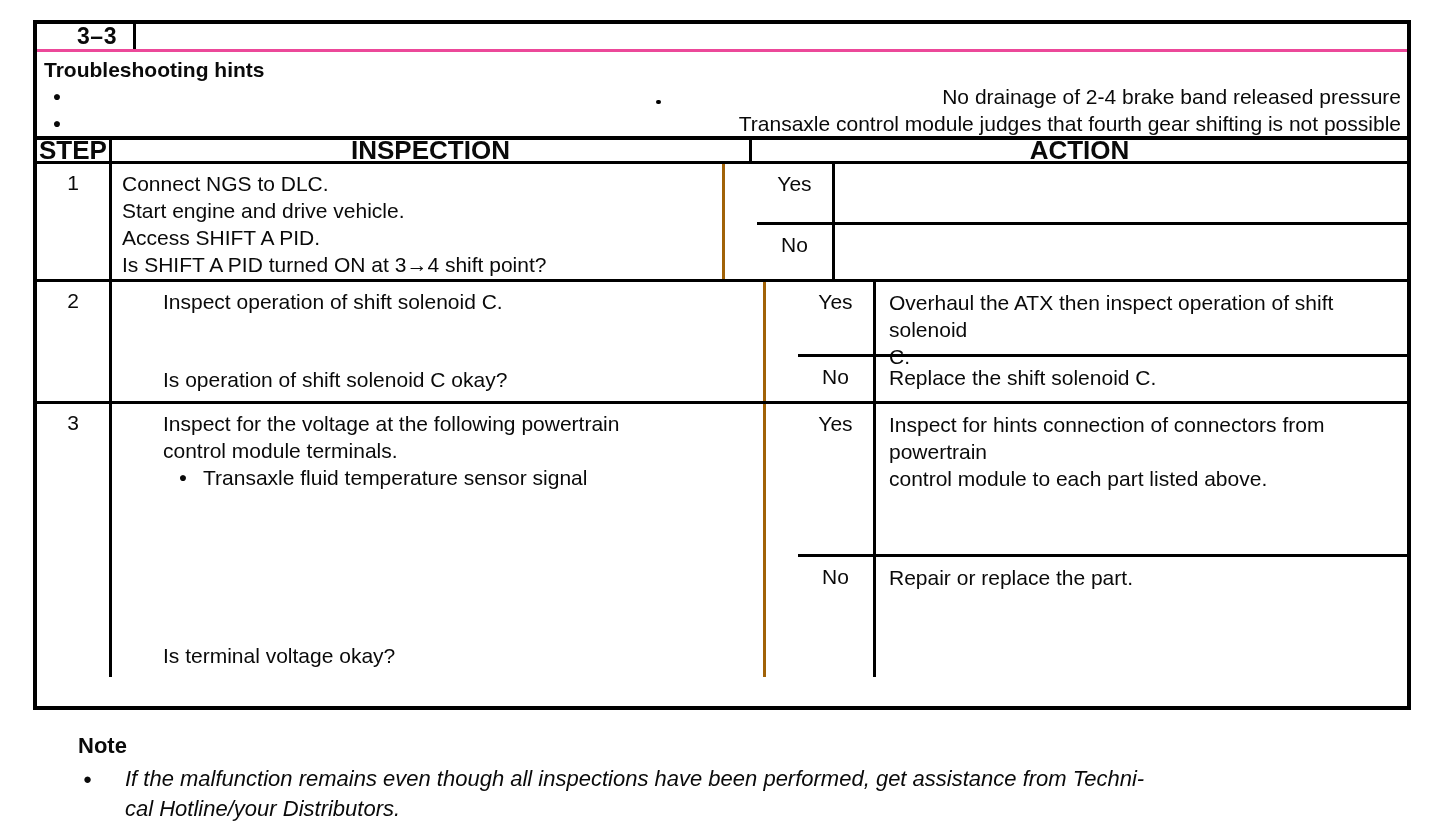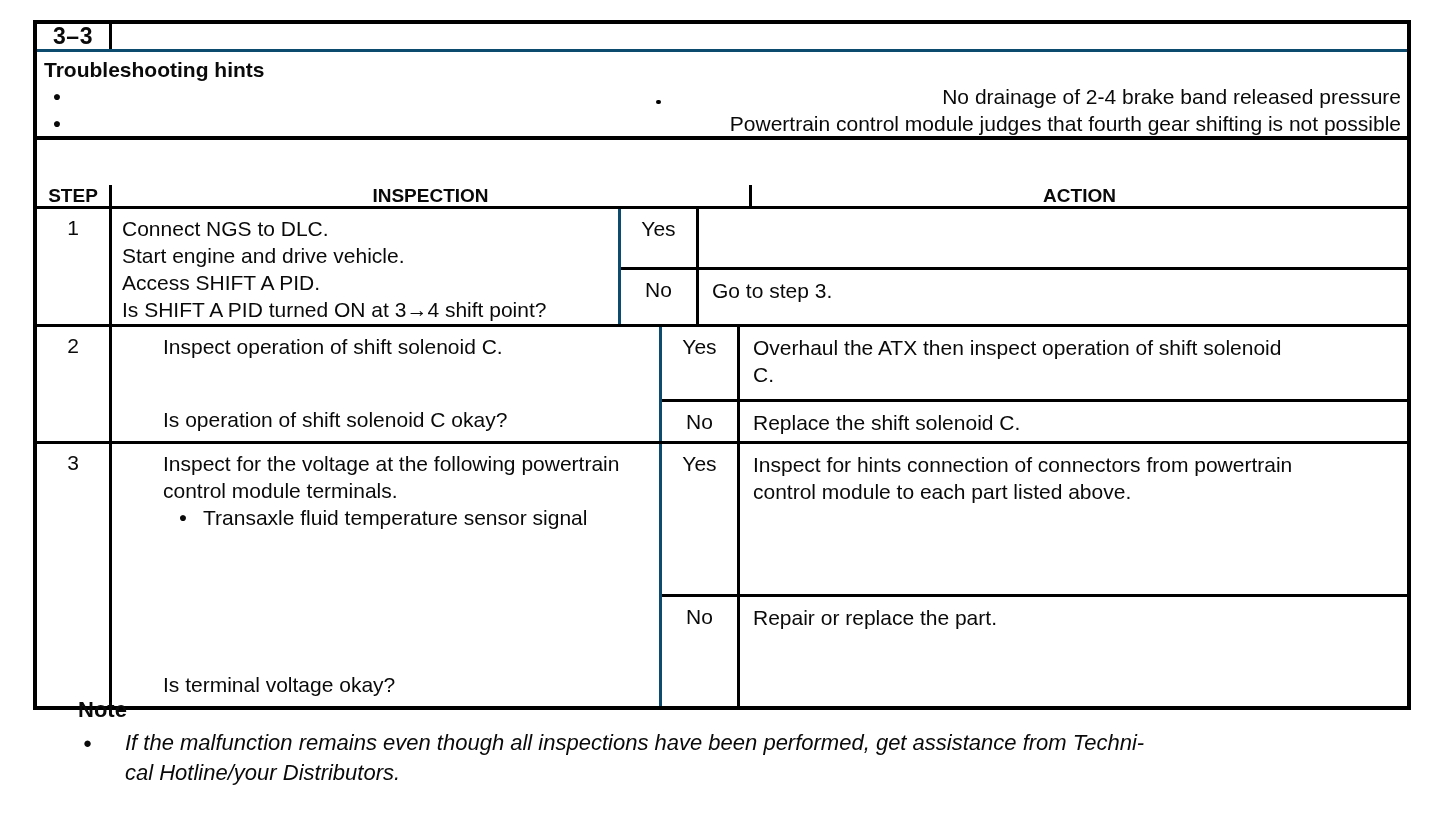--- a/index.html
+++ b/index.html
@@ -9,67 +9,67 @@
   }
   *{box-sizing:border-box;}
   .pre{white-space:pre-line;}
 
   .tbl{
     position:absolute;left:33px;top:20px;width:1378px;height:690px;
     border:4px solid #000;display:flex;flex-direction:column;
   }
 
   
-  .row-title{height:28px;display:flex;border-bottom:3px solid #0c4a6e;}
+  .row-title{height:28px;display:flex;border-bottom:3px solid #ec4899;padding-left:24px;}
   .cell-id{
     width:75px;border-right:3px solid #000;display:flex;align-items:center;
     justify-content:center;font-weight:bold;font-size:23px;letter-spacing:.5px;
   }
   .cell-title{flex:1;display:flex;align-items:center;padding-left:14px;
     font-weight:bold;font-size:23px;}
 
   
   .row-hints{height:88px;border-bottom:4px solid #000;padding:5px 6px 0 7px;font-size:21px;}
   .hints-heading{font-weight:bold;font-size:21px;line-height:26px;}
   .hint-line{display:flex;line-height:27px;}
   .hint-marker{width:26px;text-align:center;font-size:14px;line-height:27px;}
   .hint-text{flex:1;text-align:right;}
 
   
   .row-head{height:24px;display:flex;border-bottom:3px solid #000;
-    font-weight:bold;font-size:19px;margin-top:45px;}
+    font-weight:bold;font-size:26px;}
   .row-head>div{display:flex;align-items:center;justify-content:center;}
   .h-step{width:75px;border-right:3px solid #000;}
   .h-insp{width:640px;border-right:3px solid #000;}
   .h-action{flex:1;}
 
   
   .step-row{display:flex;border-bottom:3px solid #000;font-size:21px;}
   .step-row:last-child{border-bottom:none;}
   .c-step{width:75px;border-right:3px solid #000;text-align:center;padding-top:7px;}
   .c-insp{
-    width:509px;border-right:3px solid #0c4a6e;padding:6px 10px 8px 10px;
+    width:613px;border-right:3px solid #a16207;padding:6px 10px 8px 10px;
     display:flex;flex-direction:column;line-height:27px;
   }
   .c-insp.spread{justify-content:space-between;margin-left:41px;}
   .insp-bullet{display:flex;}
   .insp-bullet .hint-marker{width:40px;}
-  .c-sub{flex:1;display:flex;flex-direction:column;}
+  .c-sub{flex:1;display:flex;flex-direction:column;padding-left:32px;}
   .sub-row{display:flex;}
   .sub-row.second{border-top:3px solid #000;}
   .c-yn{width:78px;border-right:3px solid #000;text-align:center;padding-top:8px;}
   .c-act{flex:1;padding:7px 10px 0 13px;line-height:27px;}
 
   .r1 .sub-yes{height:58px;} .r1 .sub-no{flex:1;}
   .r2 .sub-yes{height:72px;} .r2 .sub-no{flex:1;}
   .r3 .sub-yes{height:150px;} .r3 .sub-no{flex:1;}
   .r1{height:118px;} .r2{height:122px;} .r3{height:273px;}
 
   
-  .note{position:absolute;left:78px;top:696px;width:1330px;font-size:22px;}
+  .note{position:absolute;left:78px;top:732px;width:1330px;font-size:22px;}
   .note-heading{font-weight:bold;font-size:22px;line-height:28px;}
   .note-line{display:flex;margin-top:4px;line-height:30px;}
   .note-marker{width:47px;font-size:15px;line-height:30px;padding-left:5px;}
   .note-text{flex:1;font-style:italic;}
 
   .artifact-dot{
     position:absolute;left:656px;top:100px;width:5px;height:4px;
     background:#000;border-radius:2px;
   }
 </style>
@@ -83,21 +83,21 @@
   </div>
 
   <div class="row-hints">
     <div class="hints-heading">Troubleshooting hints</div>
     <div class="hint-line">
       <span class="hint-marker">●</span>
       <span class="hint-text">No drainage of 2-4 brake band released pressure</span>
     </div>
     <div class="hint-line">
       <span class="hint-marker">●</span>
-      <span class="hint-text">Powertrain control module judges that fourth gear shifting is not possible</span>
+      <span class="hint-text">Transaxle control module judges that fourth gear shifting is not possible</span>
     </div>
   </div>
 
   <div class="row-head">
     <div class="h-step">STEP</div>
     <div class="h-insp">INSPECTION</div>
     <div class="h-action">ACTION</div>
   </div>
 
   <div class="step-row r1">
@@ -107,21 +107,20 @@
 Start engine and drive vehicle.
 Access SHIFT A PID.
 Is SHIFT A PID turned ON at 3→4 shift point?</div>
     </div>
     <div class="c-sub">
       <div class="sub-row sub-yes">
         <div class="c-yn">Yes</div>
       </div>
       <div class="sub-row second sub-no">
         <div class="c-yn">No</div>
-        <div class="c-act pre">Go to step 3.</div>
       </div>
     </div>
   </div>
 
   <div class="step-row r2">
     <div class="c-step">2</div>
     <div class="c-insp spread">
       <div class="pre">Inspect operation of shift solenoid C.</div>
       <div>Is operation of shift solenoid C okay?</div>
     </div>

